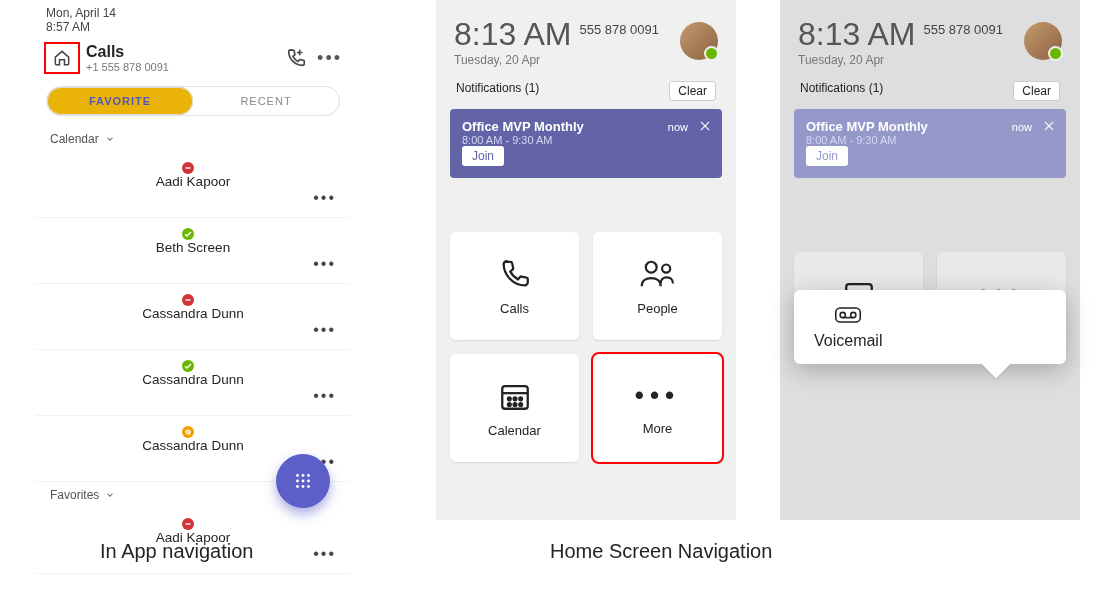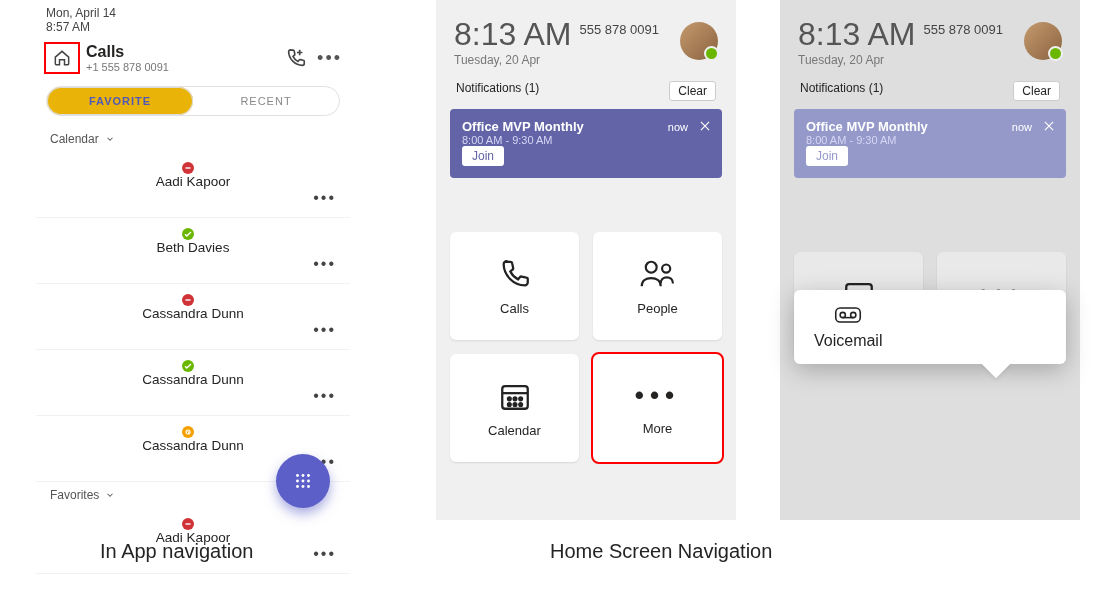--- a/index.html
+++ b/index.html
@@ -115,21 +115,21 @@
         </span>
         <span class="contact-name">Aadi Kapoor</span>
         <span class="row-more">•••</span>
       </div>
       <div class="contact-row">
         <span class="status-dot dot-green">
           <svg width="12" height="12" viewBox="0 0 12 12">
             <path d="M3 6.2l1.8 1.8L9 4" stroke="#fff" stroke-width="1.4" fill="none"></path>
           </svg>
         </span>
-        <span class="contact-name">Beth Davies</span>
+        <span class="contact-name">Beth Screen</span>
         <span class="row-more">•••</span>
       </div>
       <div class="contact-row">
         <span class="status-dot dot-red">
           <svg width="12" height="12" viewBox="0 0 12 12">
             <rect x="3.5" y="5.3" width="5" height="1.4" fill="#fff"></rect>
           </svg>
         </span>
         <span class="contact-name">Cassandra Dunn</span>
         <span class="row-more">•••</span>

